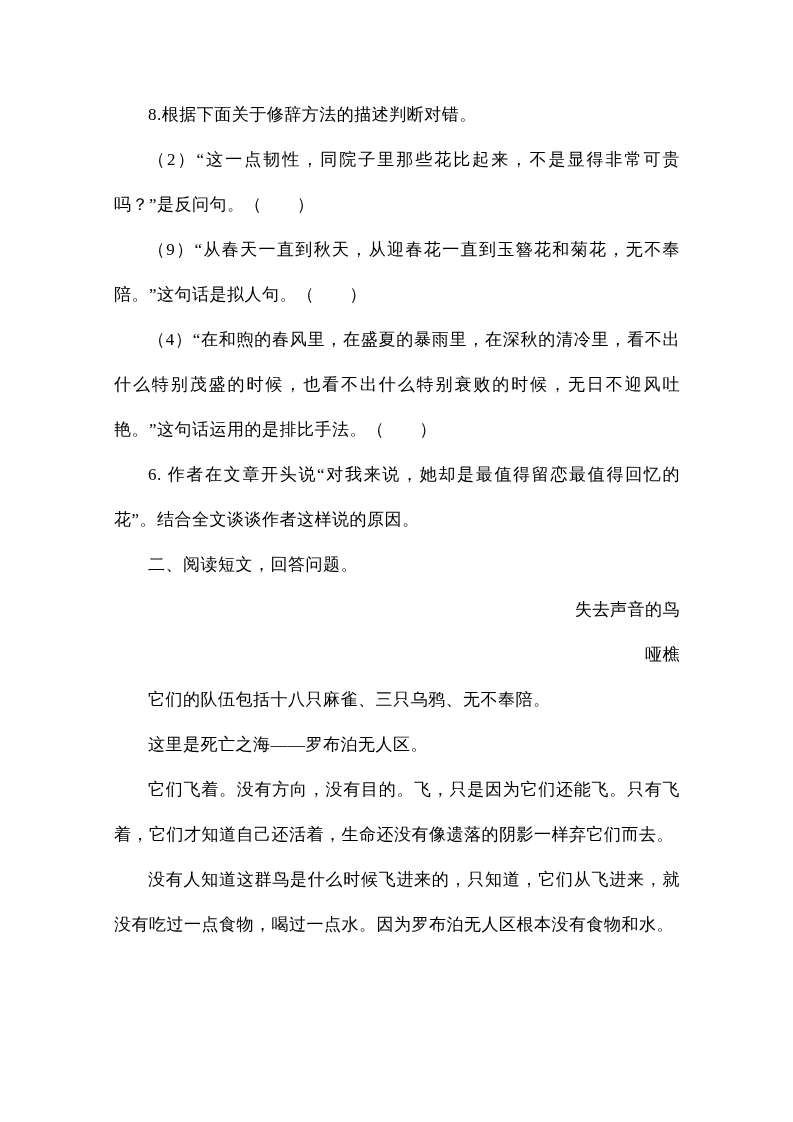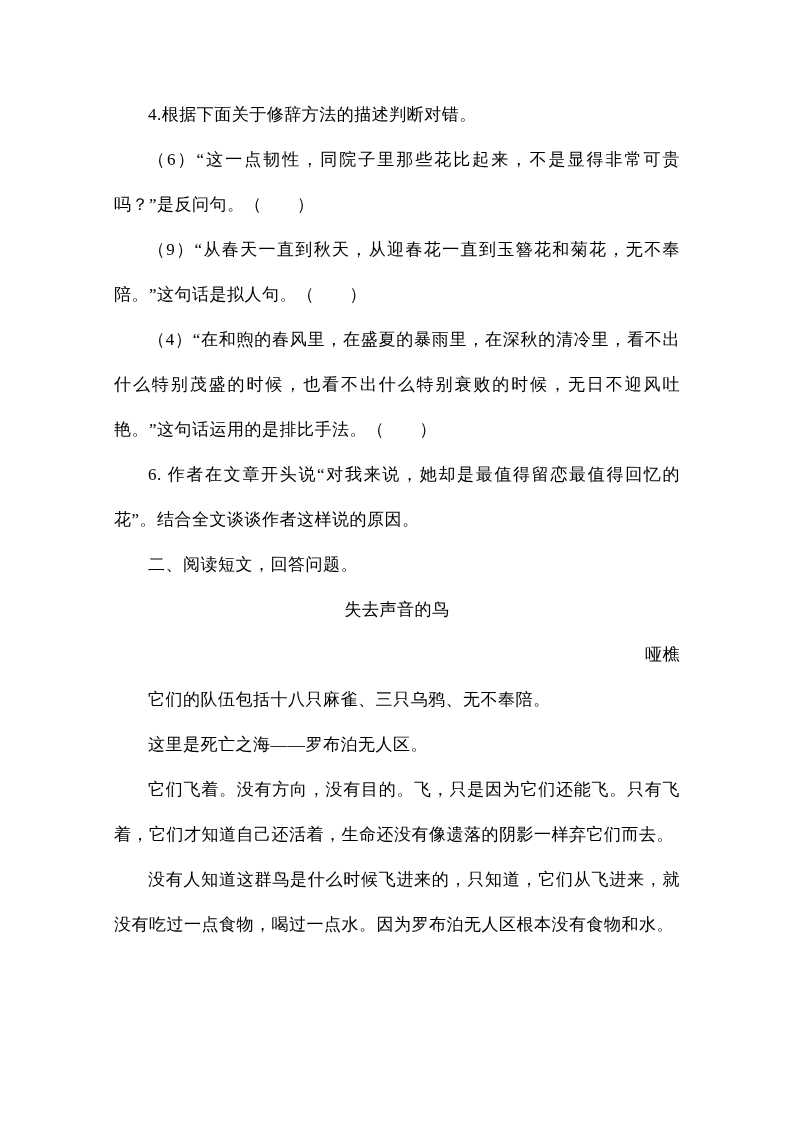--- a/index.html
+++ b/index.html
@@ -24,38 +24,38 @@
   .para {
     margin: 0;
     font-size: 17px;
     line-height: 45px;
     text-align: justify;
     text-indent: 2em;
     letter-spacing: 0.5px;
     word-break: break-all;
   }
   .para.title {
-    text-align: center;
+    text-align: right;
     text-indent: 0;
   }
   .para.author {
     text-align: right;
     text-indent: 0;
     font-family: Liberation Serif, serif;
   }
 </style>
 </head>
 <body>
 
 <div class="page">
 
-  <p class="para">4.根据下面关于修辞方法的描述判断对错。</p>
+  <p class="para">8.根据下面关于修辞方法的描述判断对错。</p>
 
 
-  <p class="para">（6）“这一点韧性，同院子里那些花比起来，不是显得非常可贵吗？”是反问句。（　　）</p>
+  <p class="para">（2）“这一点韧性，同院子里那些花比起来，不是显得非常可贵吗？”是反问句。（　　）</p>
 
   <p class="para">（9）“从春天一直到秋天，从迎春花一直到玉簪花和菊花，无不奉陪。”这句话是拟人句。（　　）</p>
 
   <p class="para">（4）“在和煦的春风里，在盛夏的暴雨里，在深秋的清冷里，看不出什么特别茂盛的时候，也看不出什么特别衰败的时候，无日不迎风吐艳。”这句话运用的是排比手法。（　　）</p>
 
   <p class="para">6. 作者在文章开头说“对我来说，她却是最值得留恋最值得回忆的花”。结合全文谈谈作者这样说的原因。</p>
 
   <p class="para">二、阅读短文，回答问题。</p>
 
   <p class="para title">失去声音的鸟</p>

